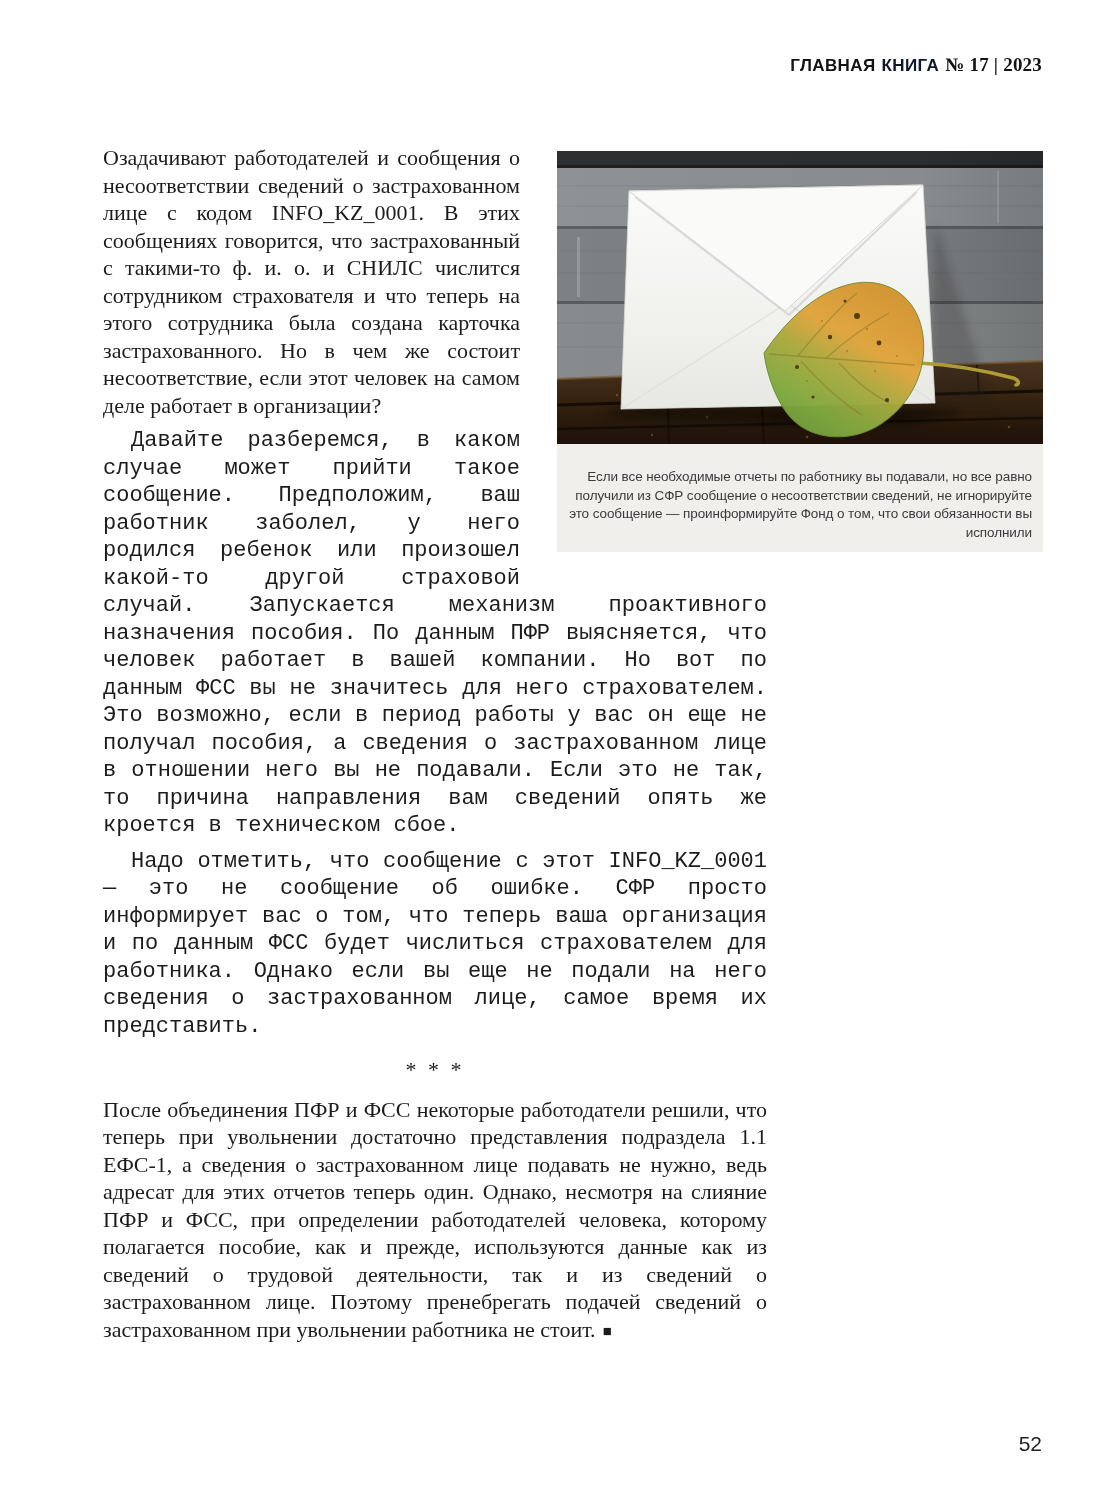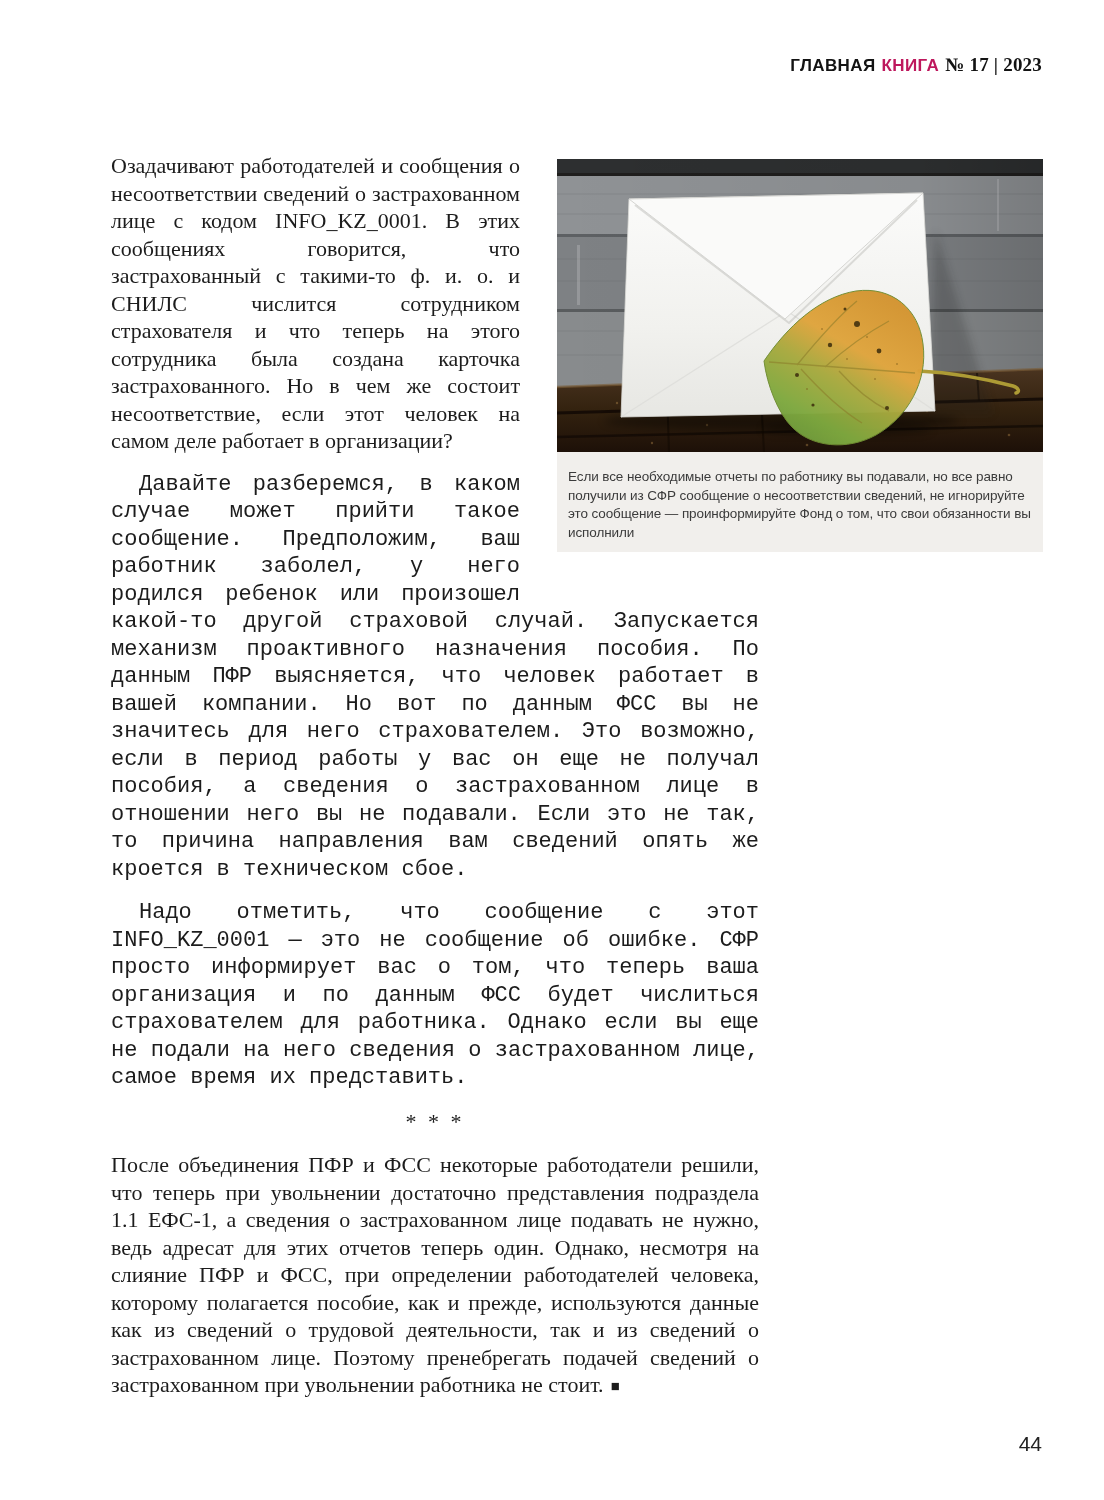--- a/index.html
+++ b/index.html
@@ -8,52 +8,52 @@
     background:#ffffff; margin:0 auto; overflow:hidden;
     font-family:"Liberation Serif", serif;
   }
   
   .masthead {
     position:absolute; top:54px; right:62px;
     font-family:"Liberation Sans", sans-serif;
     font-weight:bold; font-size:17px; letter-spacing:.4px; color:#131313;
     white-space:nowrap;
   }
-  .mast-accent { color:#be185d; padding:0 2px 0 6px; }
+  .mast-accent { color:#0f172a; padding:0 2px 0 6px; }
   .mast-issue { font-family:"Liberation Serif", serif; font-size:19px; letter-spacing:.2px; padding-left:4px; }
   
   .content { position:absolute; left:95px; top:136px; width:680px; }
   .article-title {
     margin:0 0 12px 0;
     font-weight:bold; font-size:30px; line-height:34px;
     letter-spacing:-.3px; color:#161616;
   }
   .body-text {
     font-size:22px; line-height:27.5px; color:#1c1c1c;
     text-align:justify; hyphens:auto;
   }
-  .body-text p { margin:16px; }
+  .body-text p { margin:8px; }
   .body-text p.indent { text-indent:28px;font-family:Liberation Mono, monospace; }
   .separator {
     text-align:center; font-size:22px; letter-spacing:3px;
     margin:16px 0 12px 0; color:#1c1c1c; text-indent:0;
   }
   .endmark { font-size:15px; padding-left:7px; vertical-align:1px; }
   
   .photo-figure {
     float:right; width:486px;
     margin:7px -268px 34px 37px;
   }
   .photo-figure svg { display:block; width:486px; height:293px; }
   .photo-figure figcaption {
     background:#f1efec;
     font-family:"Liberation Sans", sans-serif;
     font-size:13.5px; line-height:18.5px; letter-spacing:-.1px;
-    color:#3b3b3b; padding:16px 11px 10px 11px;
-    text-align:left; text-indent:0; hyphens:auto;
+    color:#3b3b3b; padding:24px 11px 10px 11px;
+    text-align:right; text-indent:0; hyphens:auto;
   }
   
   .page-number {
     position:absolute; top:1432px; right:62px;
     font-family:"Liberation Sans", sans-serif;
     font-size:21px; color:#222222;
   }
 </style>
 </head>
 <body>
@@ -178,15 +178,15 @@
 
       <p>Озадачивают работодателей и сообщения о несоответствии сведений о застрахованном лице с кодом INFO_KZ_0001. В этих сообщениях говорится, что застрахованный с такими-то ф. и. о. и СНИЛС числится сотрудником страхователя и что теперь на этого сотрудника была создана карточка застрахованного. Но в чем же состоит несоответствие, если этот человек на самом деле работает в организации?</p>
       <p class="indent">Давайте разберемся, в каком случае может прийти такое сообщение. Предположим, ваш работник заболел, у него родился ребенок или произошел какой-то другой страховой случай. Запускается механизм проактивного назначения пособия. По данным ПФР выясняется, что человек работает в вашей компании. Но вот по данным ФСС вы не значитесь для него страхователем. Это возможно, если в период работы у вас он еще не получал пособия, а сведения о застрахованном лице в отношении него вы не подавали. Если это не так, то причина направления вам сведений опять же кроется в техническом сбое.</p>
       <p class="indent">Надо отметить, что сообщение с этот INFO_KZ_0001 — это не сообщение об ошибке. СФР просто информирует вас о том, что теперь ваша организация и по данным ФСС будет числиться страхователем для работника. Однако если вы еще не подали на него сведения о застрахованном лице, самое время их представить.</p>
       <div class="separator">* * *</div>
       <p><span>После объединения ПФР и ФСС некоторые работодатели решили, что теперь при увольнении достаточно представления подраздела 1.1 ЕФС-1, а сведения о застрахованном лице подавать не нужно, ведь адресат для этих отчетов теперь один. Однако, несмотря на слияние ПФР и ФСС, при определении работодателей человека, которому полагается пособие, как и прежде, используются данные как из сведений о трудовой деятельности, так и из сведений о застрахованном лице. Поэтому пренебрегать подачей сведений о застрахованном при увольнении работника не стоит.</span><span class="endmark">■</span></p>
 
     </div>
   </main>
 
-  <div class="page-number">44</div>
+  <div class="page-number">52</div>
 
 </div>
 
 </body></html>

